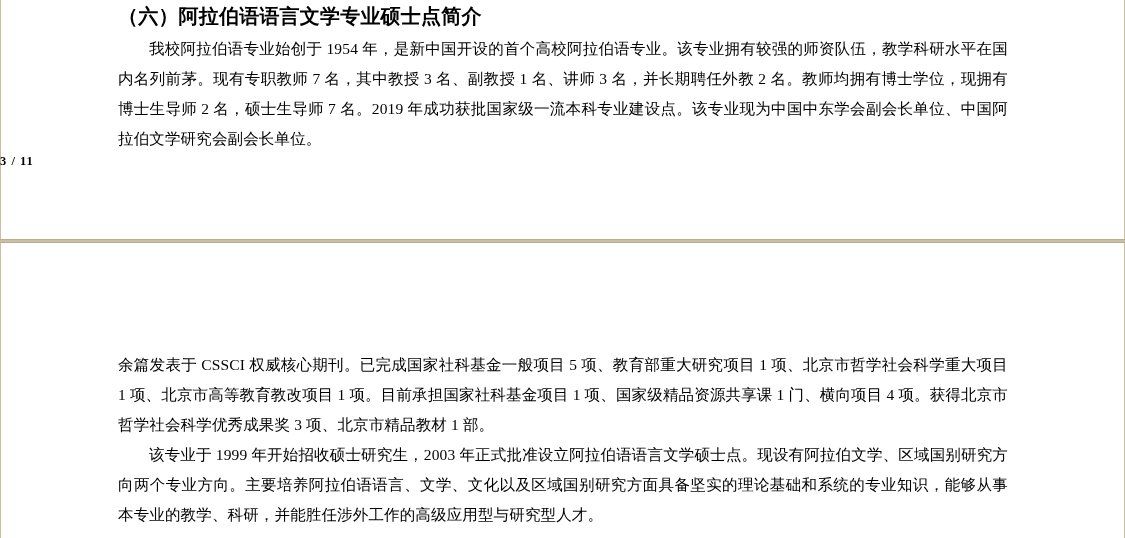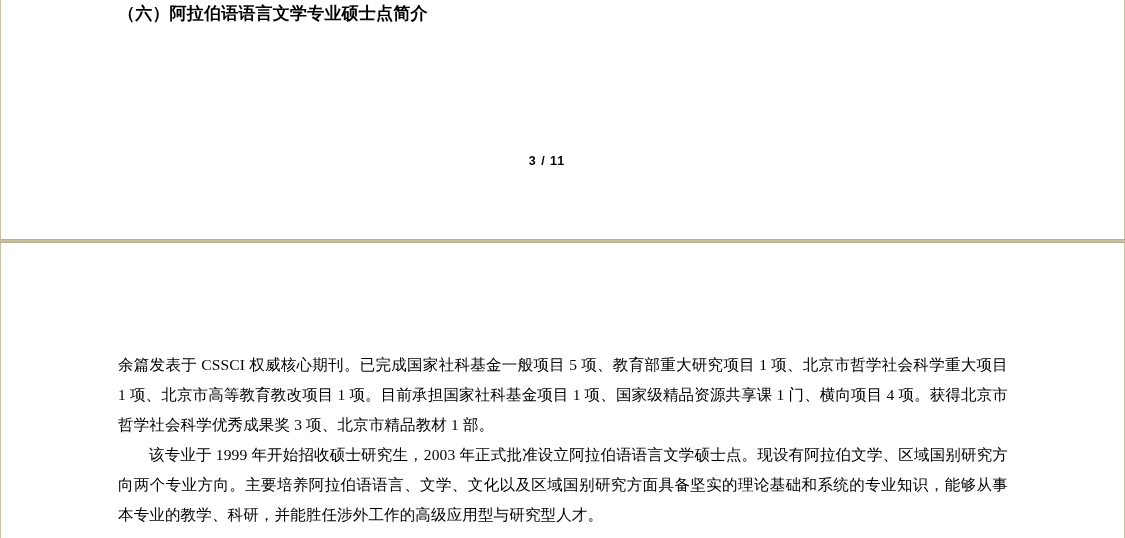--- a/index.html
+++ b/index.html
@@ -51,62 +51,63 @@
     border-bottom: 1px solid #b9ad8c;
     box-sizing: border-box;
   }
 
   .content {
     position: absolute;
     left: 118px;
     width: 890px;
   }
   .heading {
-    font-size: 17px;
+    font-size: 20px;
     line-height: 1.6;
     font-weight: 600;
     margin: 0 0 2px 0;
     letter-spacing: 0.2px;
   }
   p.para {
     font-size: 15.5px;
     line-height: 30px;
     margin: 0;
     text-align: justify;
     text-justify: inter-ideograph;
     letter-spacing: 0.15px;
   }
   p.indent { text-indent: 2em; }
 
   .footer-pageno {
     position: absolute;
     top: 154px;
     left: 0;
     width: 1094px;
-    text-align: center;
+    text-align: left;
     font-size: 12.5px;
     font-weight: bold;
-    font-family: Liberation Sans, sans-serif;
+    font-family: Liberation Serif, serif;
     letter-spacing: 1px;
   }
   .s-top-content { top: 0px; }
   .s-bottom-content { top: 107px; }
 </style>
 </head>
 <body>
 
 <div class="page">
 
   <div class="page-section section-top">
     <div class="edge-rule left"></div>
     <div class="edge-rule right"></div>
 
     <div class="content s-top-content">
       <h2 class="heading">（六）阿拉伯语语言文学专业硕士点简介</h2>
 
+      <p class="para indent">我校阿拉伯语专业始创于 1954 年，是新中国开设的首个高校阿拉伯语专业。该专业拥有较强的师资队伍，教学科研水平在国内名列前茅。现有专职教师 7 名，其中教授 3 名、副教授 1 名、讲师 3 名，并长期聘任外教 2 名。教师均拥有博士学位，现拥有博士生导师 2 名，硕士生导师 7 名。2019 年成功获批国家级一流本科专业建设点。该专业现为中国中东学会副会长单位、中国阿拉伯文学研究会副会长单位。</p>
 
     </div>
 
     <div class="footer-pageno">3 / 11</div>
   </div>
 
   <div class="page-divider"></div>
 
   <div class="page-section section-bottom">
     <div class="edge-rule left"></div>

